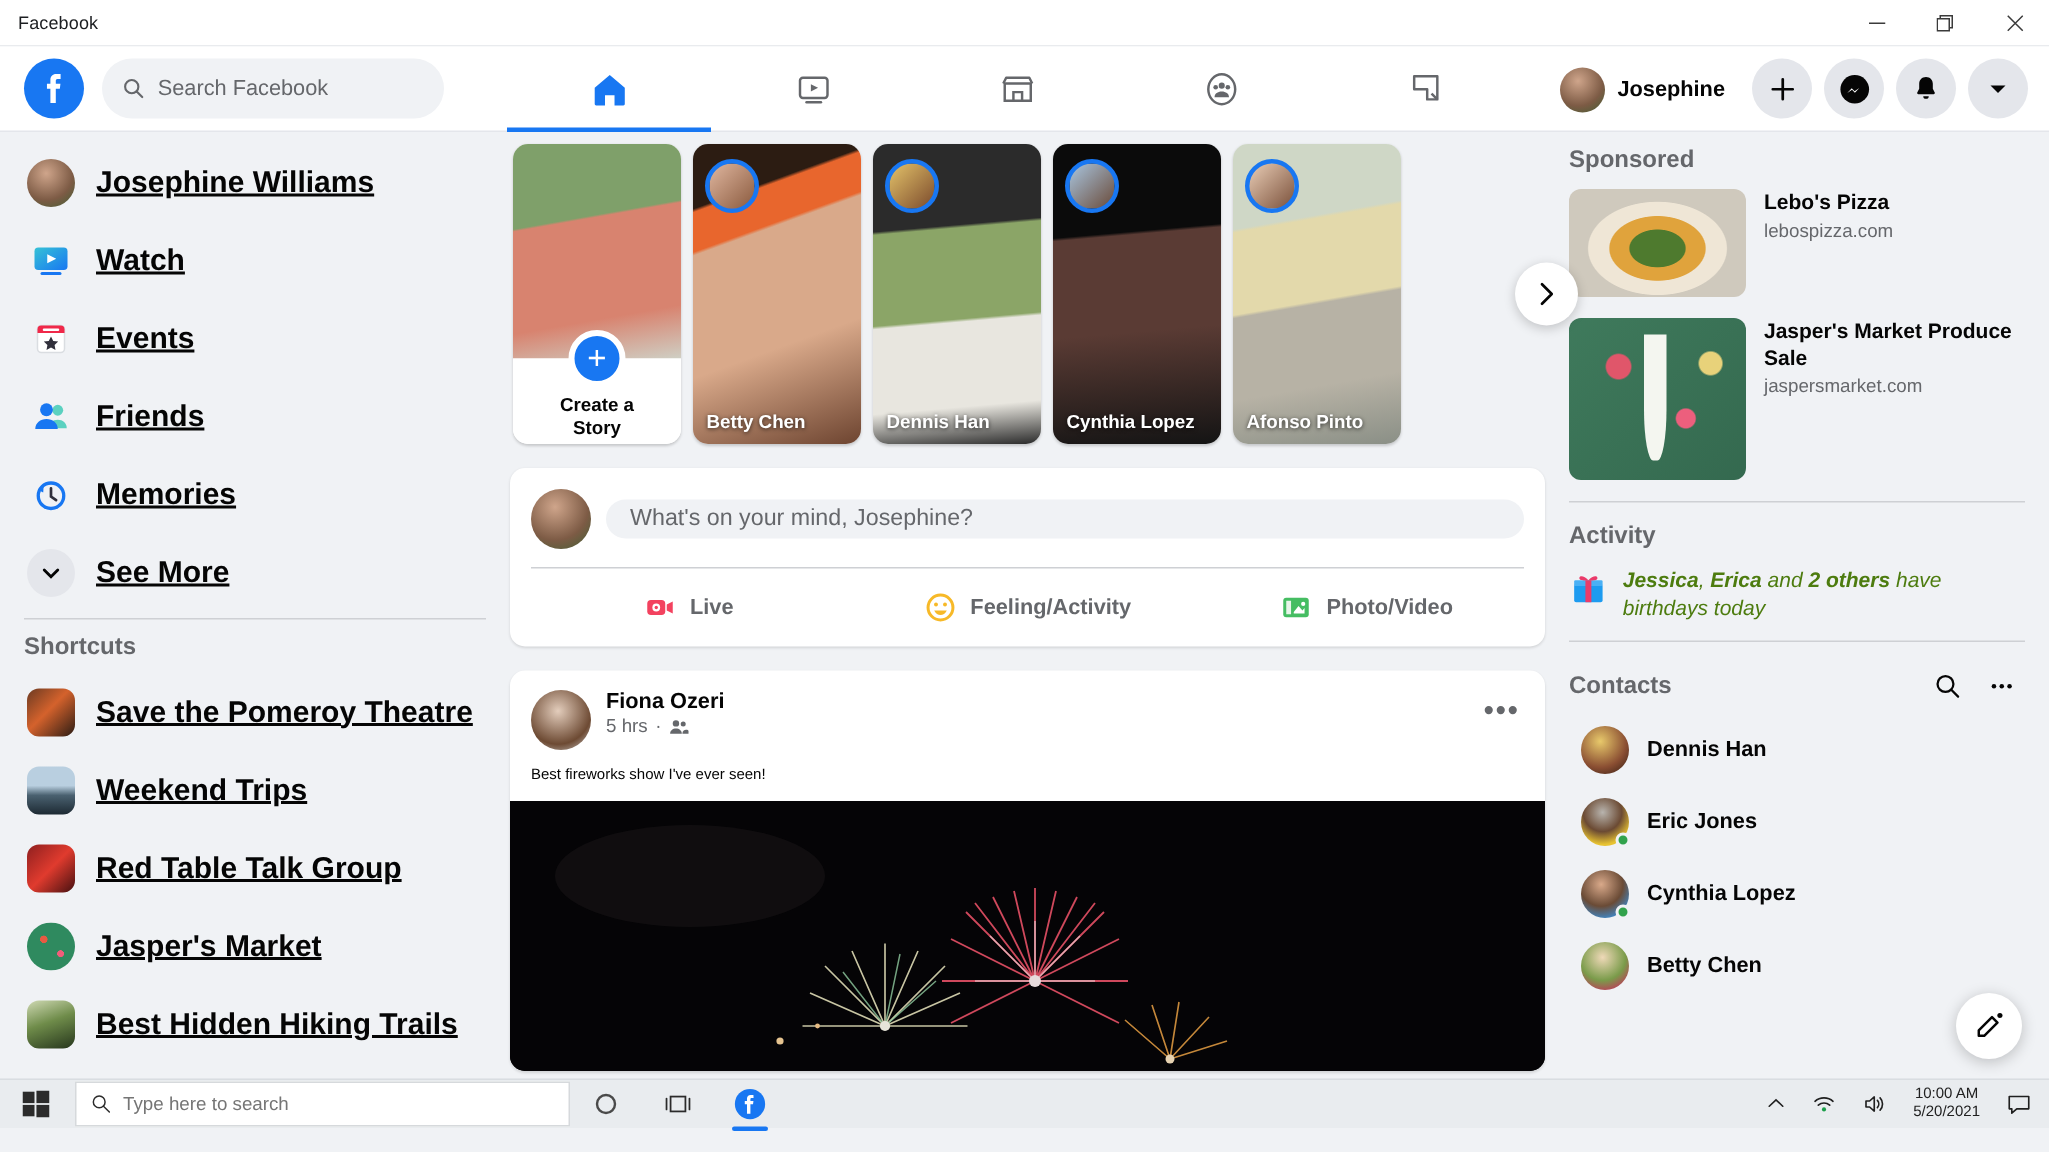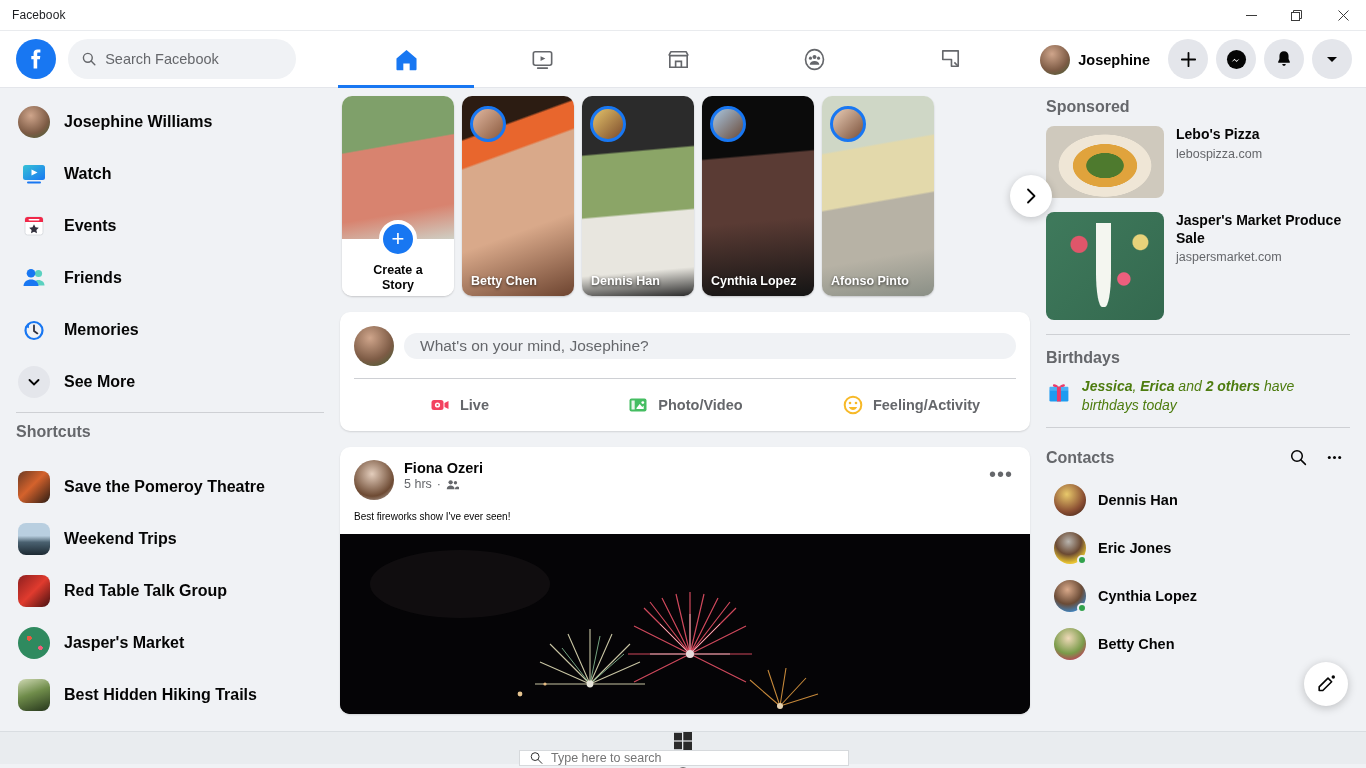--- a/index.html
+++ b/index.html
@@ -64,24 +64,24 @@
   .body-area { display: flex; height: 680px; }
   .left-col { width: 340px; padding: 12px 8px 0 8px; overflow: hidden; }
   .center-col { width: 690px; padding-top: 8px; }
   .right-col { width: 336px; padding: 10px 16px 0 16px; overflow: hidden; }
 
   
   .side-item {
     display: flex; align-items: center; gap: 12px; height: 44px; padding: 0 8px;
     border-radius: 8px; margin-bottom: 8px; cursor: pointer;
   }
-  .side-label { font-size: 16px; font-weight: 600; color: #050505; white-space: nowrap; }
+  .side-label { font-size: 20px; font-weight: 600; color: #050505; white-space: nowrap; text-decoration: underline; }
   .side-icon { width: 36px; height: 36px; flex: none; display:flex; align-items:center; justify-content:center; }
   .divider { height: 1px; background: #ced0d4; margin: 8px 8px 10px 8px; }
-  .sec-title { font-size: 16px; font-weight: 600; color: #65676b; padding: 0 8px; margin-bottom: 24px; }
+  .sec-title { font-size: 16px; font-weight: 600; color: #65676b; padding: 0 8px; margin-bottom: 12px; }
   .shortcut-thumb { width: 32px; height: 32px; border-radius: 8px; background-size: cover; background-position: center; }
 
   
   .stories { display: flex; gap: 8px; position: relative; margin-left: 2px; }
   .story {
     width: 112px; height: 200px; border-radius: 10px; overflow: hidden; position: relative;
     background-size: cover; background-position: center; cursor: pointer;
     box-shadow: 0 1px 2px rgba(0,0,0,.18);
   }
   .story .sname {
@@ -159,22 +159,22 @@
     background: #31a24c; border: 2px solid #f0f2f5;
   }
   .fab {
     position: absolute; right: 18px; bottom: 62px; width: 44px; height: 44px; border-radius: 50%;
     background: #fff; box-shadow: 0 2px 10px rgba(0,0,0,.22);
     display: flex; align-items: center; justify-content: center; cursor: pointer; z-index: 20;
   }
 
   
   .taskbar {
-    position: absolute; left: 0; bottom: 4px; width: 1366px; height: 33px;
-    background: #e9ecef; display: flex; align-items: center; border-top: 1px solid #d9dde1; flex-direction: column;
+    position: absolute; left: 0; bottom: 16px; width: 1366px; height: 33px;
+    background: #e9ecef; display: flex; align-items: center; border-top: 1px solid #d9dde1;
   }
   .start-btn { width: 48px; height: 40px; display: flex; align-items: center; justify-content: center; cursor: pointer; }
   .tb-search {
     width: 330px; height: 30px; background: #fff; border: 1px solid #d6d9dc; display: flex; align-items: center;
     gap: 8px; padding: 0 10px; margin-left: 2px;
   }
   .tb-search input {
     border: none; outline: none; font-size: 12.5px; color: #2b2b2b; background: transparent;
     font-family: "Liberation Sans", sans-serif; width: 100%;
   }
@@ -459,35 +459,35 @@
             <svg width="22" height="22" viewBox="0 0 22 22">
               <rect x="2.5" y="6" width="12" height="10" rx="2.5" fill="#f3425f"></rect>
               <circle cx="8.5" cy="11" r="2.6" fill="#fff"></circle>
                 <circle cx="8.5" cy="11" r="1.1" fill="#f3425f"></circle>
               <path d="M15.5 9l4-2v8l-4-2z" fill="#f3425f"></path>
             </svg>
             <span>Live</span>
           </div>
           <div class="comp-act">
             <svg width="22" height="22" viewBox="0 0 22 22">
+              <circle cx="11" cy="11" r="8.3" fill="none" stroke="#f7b928" stroke-width="2"></circle>
+              <circle cx="8" cy="9" r="1.3" fill="#f7b928"></circle>
+                <circle cx="14" cy="9" r="1.3" fill="#f7b928"></circle>
+              <path d="M6.8 13c1 2 2.5 3 4.2 3s3.2-1 4.2-3z" fill="#f7b928"></path>
+            </svg>
+            <span>Feeling/Activity</span>
+          </div>
+          <div class="comp-act">
+            <svg width="22" height="22" viewBox="0 0 22 22">
               <rect x="2.5" y="4.5" width="17" height="13" rx="2" fill="#45bd62"></rect>
               <rect x="4.5" y="6.5" width="3.2" height="9" fill="#e8f5ea"></rect>
               <path d="M9.5 14l3.2-4 2.6 3 1.4-1.6v3.6h-7.2z" fill="#fff"></path>
               <circle cx="15.8" cy="8.6" r="1.4" fill="#fff"></circle>
             </svg>
             <span>Photo/Video</span>
-          </div>
-          <div class="comp-act">
-            <svg width="22" height="22" viewBox="0 0 22 22">
-              <circle cx="11" cy="11" r="8.3" fill="none" stroke="#f7b928" stroke-width="2"></circle>
-              <circle cx="8" cy="9" r="1.3" fill="#f7b928"></circle>
-                <circle cx="14" cy="9" r="1.3" fill="#f7b928"></circle>
-              <path d="M6.8 13c1 2 2.5 3 4.2 3s3.2-1 4.2-3z" fill="#f7b928"></path>
-            </svg>
-            <span>Feeling/Activity</span>
           </div>
         </div>
       </div>
 
       <div class="card" style="overflow:hidden;">
         <div class="post-head">
           <div class="avatar" style="width:40px;height:40px;background:radial-gradient(circle at 45% 35%,#e3cdbc,#6d4a33 65%,#cfcfcf);"></div>
           <div style="margin-left:10px;">
             <div class="post-name">Fiona Ozeri</div>
             <div class="post-meta">
@@ -558,21 +558,21 @@
           <div style="position:absolute;left:42%;top:10%;width:13%;height:78%;background:#f4f6f0;border-radius:0 0 40% 40%;"></div>
         </div>
         <div>
           <div class="ad-title">Jasper's Market Produce Sale</div>
           <div class="ad-url">jaspersmarket.com</div>
         </div>
       </div>
 
       <div class="r-divider"></div>
 
-      <div class="r-title">Birthdays</div>
+      <div class="r-title">Activity</div>
       <div class="bday">
         <svg width="30" height="30" viewBox="0 0 30 30">
           <rect x="4" y="12" width="22" height="14" rx="1.5" fill="#1d9bf0"></rect>
           <rect x="4" y="9" width="22" height="4.5" rx="1" fill="#49b0f5"></rect>
           <rect x="12.7" y="9" width="4.6" height="17" fill="#ea3b6a"></rect>
           <path d="M15 9c-3-3.5-7-4-7-1.6 0 1.7 3.4 1.9 7 1.6zM15 9c3-3.5 7-4 7-1.6 0 1.7-3.4 1.9-7 1.6z" fill="#ea3b6a"></path>
         </svg>
         <div class="bday-text">
           <b>Jessica</b><span>, </span><b>Erica</b><span> and </span><b>2 others</b><span> have birthdays today</span>
         </div>

